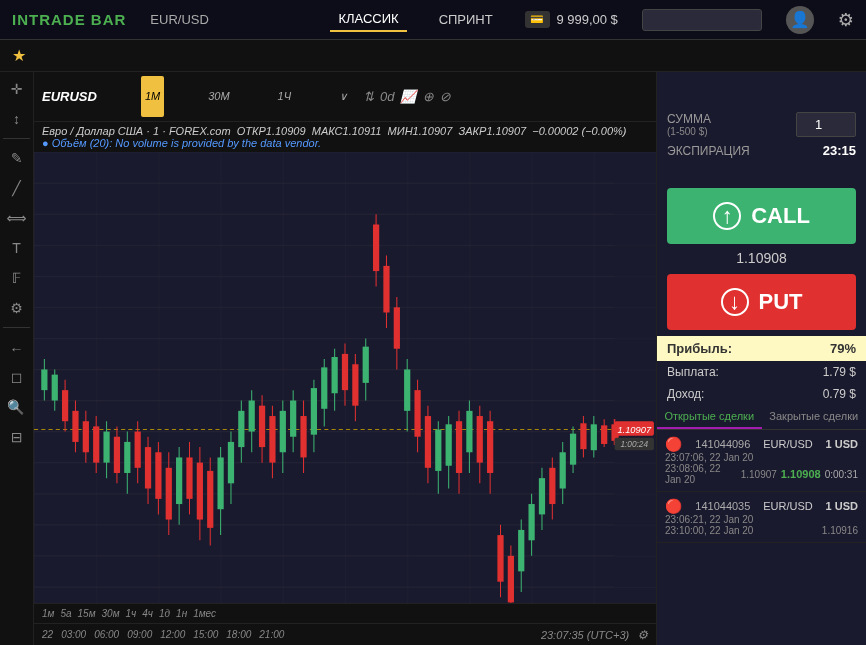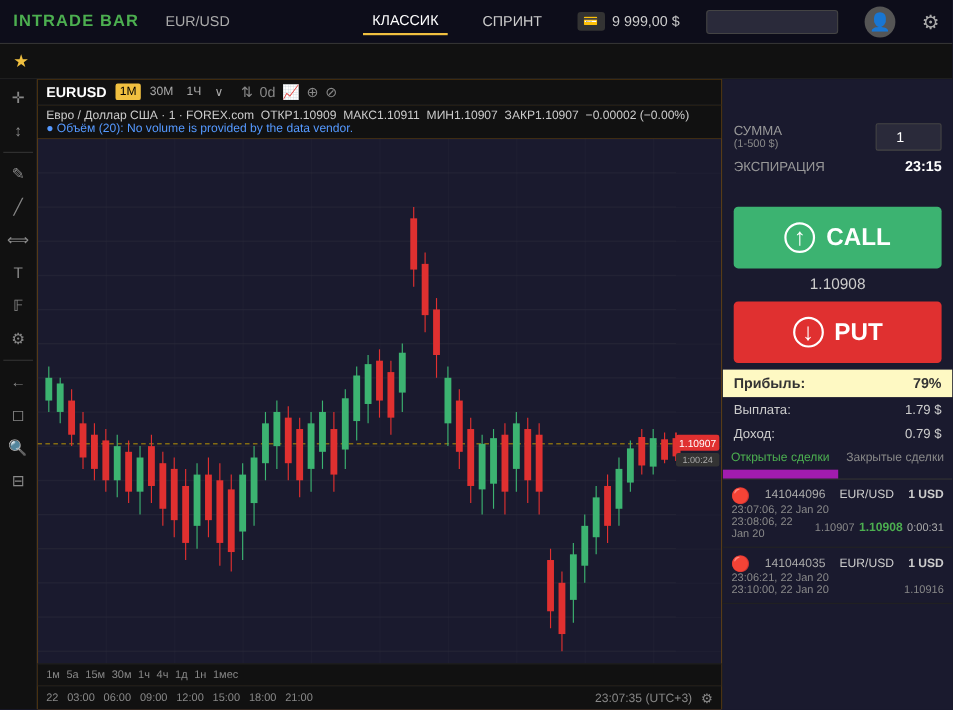--- a/index.html
+++ b/index.html
@@ -130,23 +130,24 @@
     }
     .tool-divider {
       width: 80%;
       height: 1px;
       background: #333;
     }
 
     
     .chart-area {
       flex: 1;
-      background: #a16207;
+      background: #701a75;
       position: relative;
       overflow: hidden;
+      font-style: italic;
     }
     .chart-header {
       display: flex;
       align-items: center;
       gap: 8px;
       padding: 4px 8px;
       background: #111;
       border-bottom: 1px solid #222;
       font-size: 12px;
     }
@@ -156,22 +157,23 @@
       font-size: 13px;
     }
     .chart-timeframes {
       display: flex;
       gap: 4px;
     }
     .tf-btn {
       color: #aaa;
       font-size: 11px;
       cursor: pointer;
-      padding: 1px 4px;
+      padding: 14px 4px;
       border-radius: 2px;
+      margin-left: 36px;
     }
     .tf-btn.active {
       background: #f0c040;
       color: #000;
     }
     .chart-tools {
       display: flex;
       gap: 6px;
       margin-left: 4px;
       align-items: center;
@@ -331,21 +333,21 @@
     .trades-tab {
       flex: 1;
       padding: 5px 4px;
       text-align: center;
       font-size: 11px;
       cursor: pointer;
       color: #888;
     }
     .trades-tab.active {
       color: #4caf50;
-      border-bottom: 8px solid #a21caf;
+      border-bottom: 2px solid #a21caf;
     }
 
     
     .trade-item {
       padding: 6px 8px;
       border-bottom: 1px solid #222;
       font-size: 11px;
     }
     .trade-id {
       color: #aaa;

